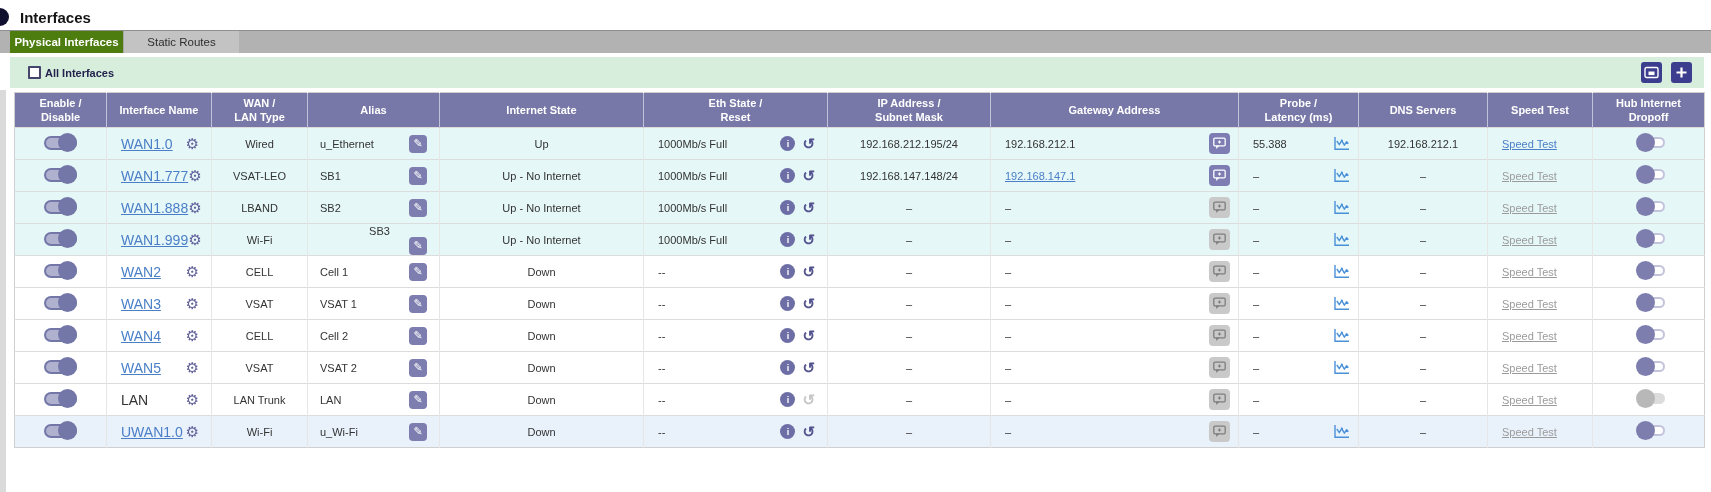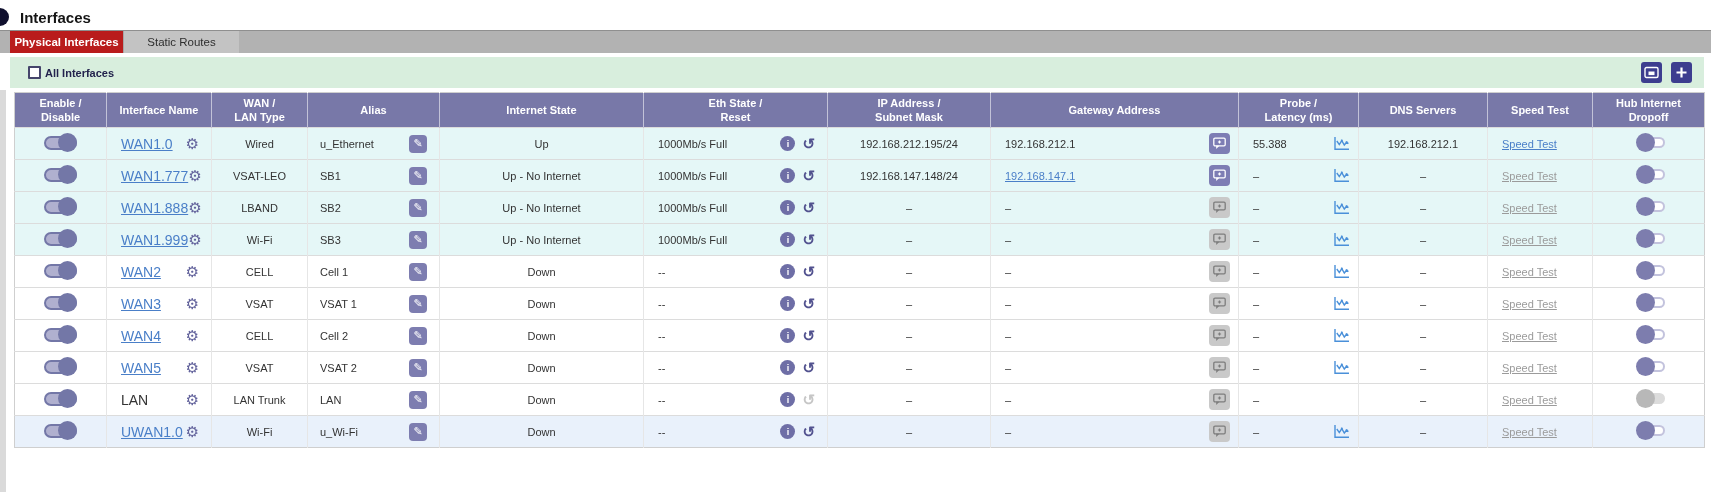--- a/index.html
+++ b/index.html
@@ -12,21 +12,21 @@
   
   .page-header { position:absolute; top:6px; left:0; height:22px; display:flex; align-items:center; }
   .header-dot { position:absolute; left:-9px; top:2px; width:18px; height:18px; border-radius:50%; background:#10102e; }
   .page-title { margin-left:20px; font-size:15px; font-weight:700; color:#151515; }
 
   
   .tab-strip { position:absolute; top:30px; left:0; width:1711px; height:23px;
     background:#b2b2b2; border-top:1px solid #8f8f8f; display:flex; }
   .tab { height:100%; display:flex; align-items:center; justify-content:center;
     font-size:11.5px; cursor:default; }
-  .tab-active { margin-left:10px; width:113px; background:#b91c1c; color:#fff; font-weight:600; }
+  .tab-active { margin-left:10px; width:113px; background:#4d7c0f; color:#fff; font-weight:600; }
   .tab-inactive { width:116px; background:#c3c3c3; color:#2e2e2e; border-left:1px solid #a6a6a6; }
 
   
   .left-strip { position:absolute; left:0; top:90px; width:6px; height:402px; background:#dadada; }
 
   
   .toolbar { position:absolute; top:57px; left:10px; width:1694px; height:31px;
     background:#d8eedd; display:flex; align-items:center; }
   .checkbox { width:13px; height:13px; border:2px solid #45456b; background:#fff; margin-left:18px; border-radius:1px; }
   .toolbar-label { margin-left:4px; font-size:11px; font-weight:700; color:#23234d; }
@@ -374,21 +374,21 @@
       <tr class="bg-cyan">
         <td class="cell-center"><span class="tgl-on"></span></td>
         <td>
           <div class="cell-flex pad-l">
             <a class="if-link">WAN1.999</a>
             <span class="gear-icon">⚙</span>
           </div>
         </td>
         <td class="cell-center">Wi-Fi</td>
         <td>
-          <div class="cell-flex" style="padding-left: 12px;">
+          <div class="cell-flex" style="padding-left: 12px; flex-direction: column;">
             <span>SB3</span>
             <button class="edit-btn">
               <span>✎</span>
             </button>
           </div>
         </td>
         <td class="cell-center">Up - No Internet</td>
         <td>
           <div class="cell-flex pad-l">
             <span>1000Mb/s Full</span>

